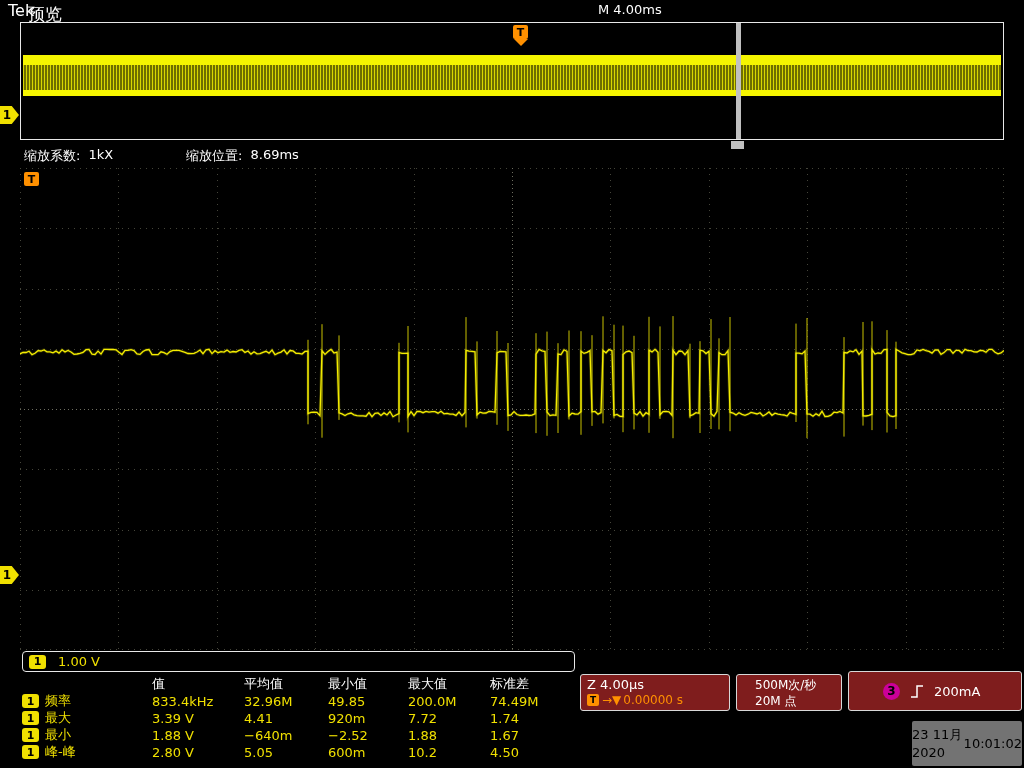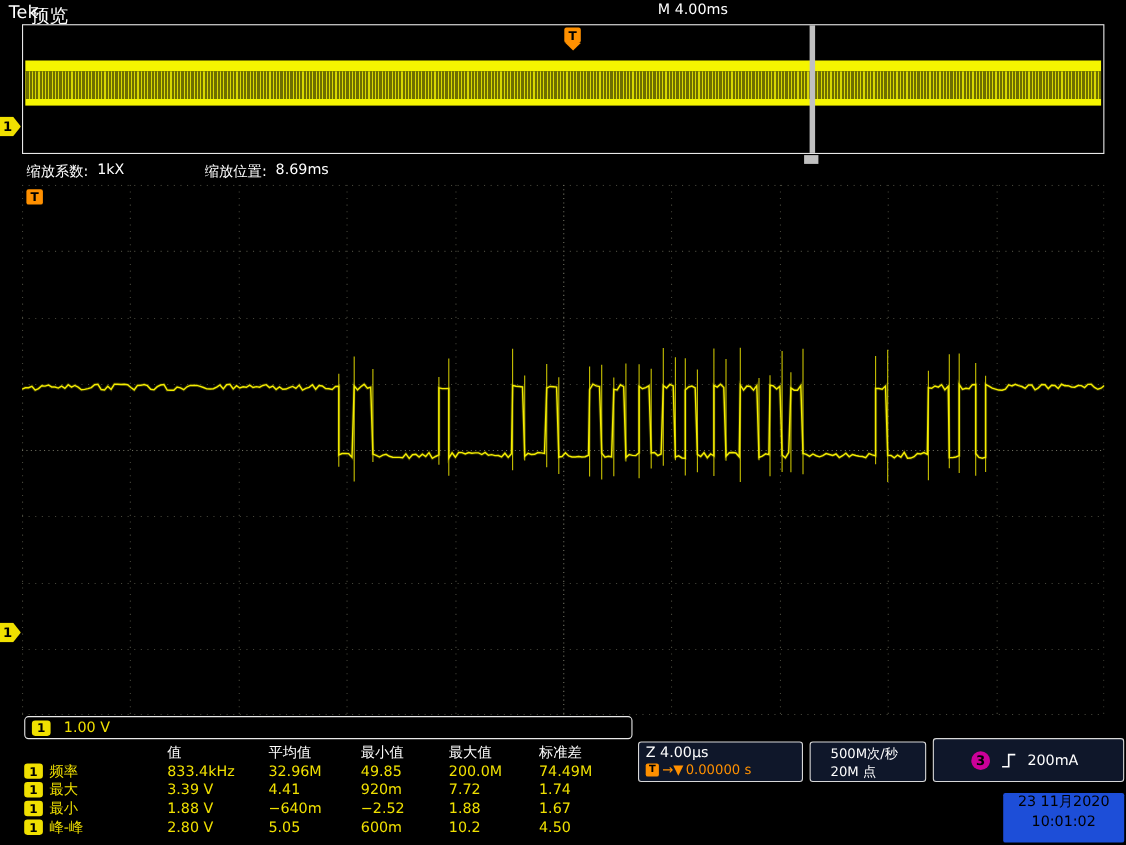--- a/index.html
+++ b/index.html
@@ -56,34 +56,34 @@
   .chan-scale{color:var(--yellow);font-size:13px}
 
   
   .meas{left:22px;top:675px;width:553px;font-size:13px}
   .meas-row{display:grid;grid-template-columns:130px 92px 84px 80px 82px 85px;height:17px;align-items:center}
   .meas-head div{color:#fff}
   .meas-label{display:flex;gap:6px;align-items:center;color:var(--yellow)}
   .meas-cell{color:var(--yellow)}
 
   
-  .panel-box{border:1px solid #d8d8d8;border-radius:3px;background:#0f172a}
+  .panel-box{border:1px solid #d8d8d8;border-radius:3px;background:#7f1d1d}
   .zbox{left:580px;top:674px;width:150px;height:37px;padding:2px 0 0 6px;font-size:13px}
   .zbox-line2{display:flex;align-items:center;gap:2px;color:var(--orange);font-size:12px;margin-top:1px}
   .mini-t{width:12px;height:12px;background:var(--orange);color:#000;font-size:9px;font-weight:bold;
     border-radius:2px;display:flex;align-items:center;justify-content:center;margin-right:1px}
   .ratebox{left:736px;top:674px;width:106px;height:37px;padding:2px 0 0 18px;font-size:12px;line-height:16px}
   .trigbox{left:848px;top:671px;width:174px;height:40px;display:flex;align-items:center;gap:10px;padding-left:34px}
   .ch3-badge{width:17px;height:17px;border-radius:50%;background:var(--magenta);color:#000;font-weight:bold;
     font-size:12px;display:flex;align-items:center;justify-content:center}
   .trig-level{font-size:13px;color:#fff}
 
   
-  .dtbox{left:912px;top:721px;width:110px;height:45px;background:#1d4ed8;color:#000;font-size:13px;
-    display:flex;flex-direction:column;align-items:center;justify-content:flex-start;line-height:18px;border-radius:2px}
+  .dtbox{left:912px;top:721px;width:110px;height:45px;background:#737373;color:#000;font-size:13px;
+    display:flex;flex-direction:row;align-items:center;justify-content:flex-end;line-height:18px;border-radius:2px}
 </style>
 </head>
 <body>
 
 <div class="abs tbar-logo">Tek</div>
 <div class="abs tbar-mode">预览</div>
 <div class="abs tbar-tb">M 4.00ms</div>
 
 <div class="abs overview">
   <div class="ov-band">

